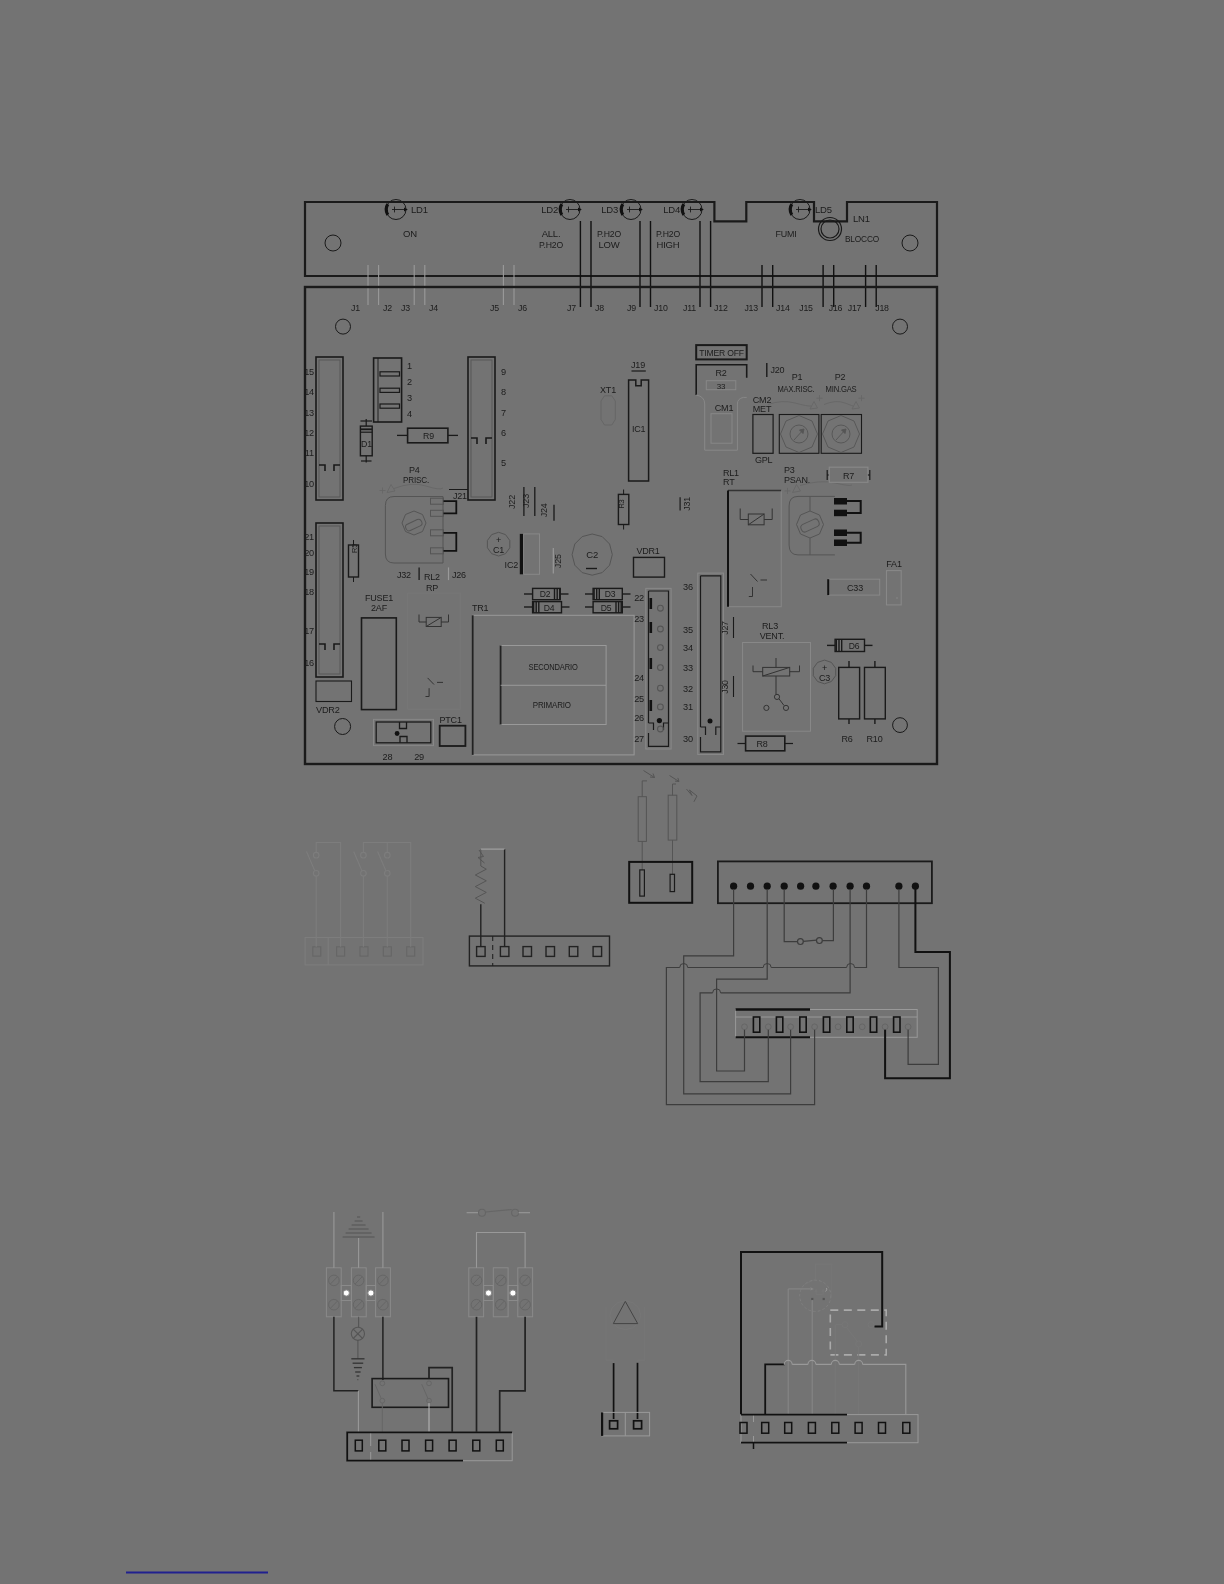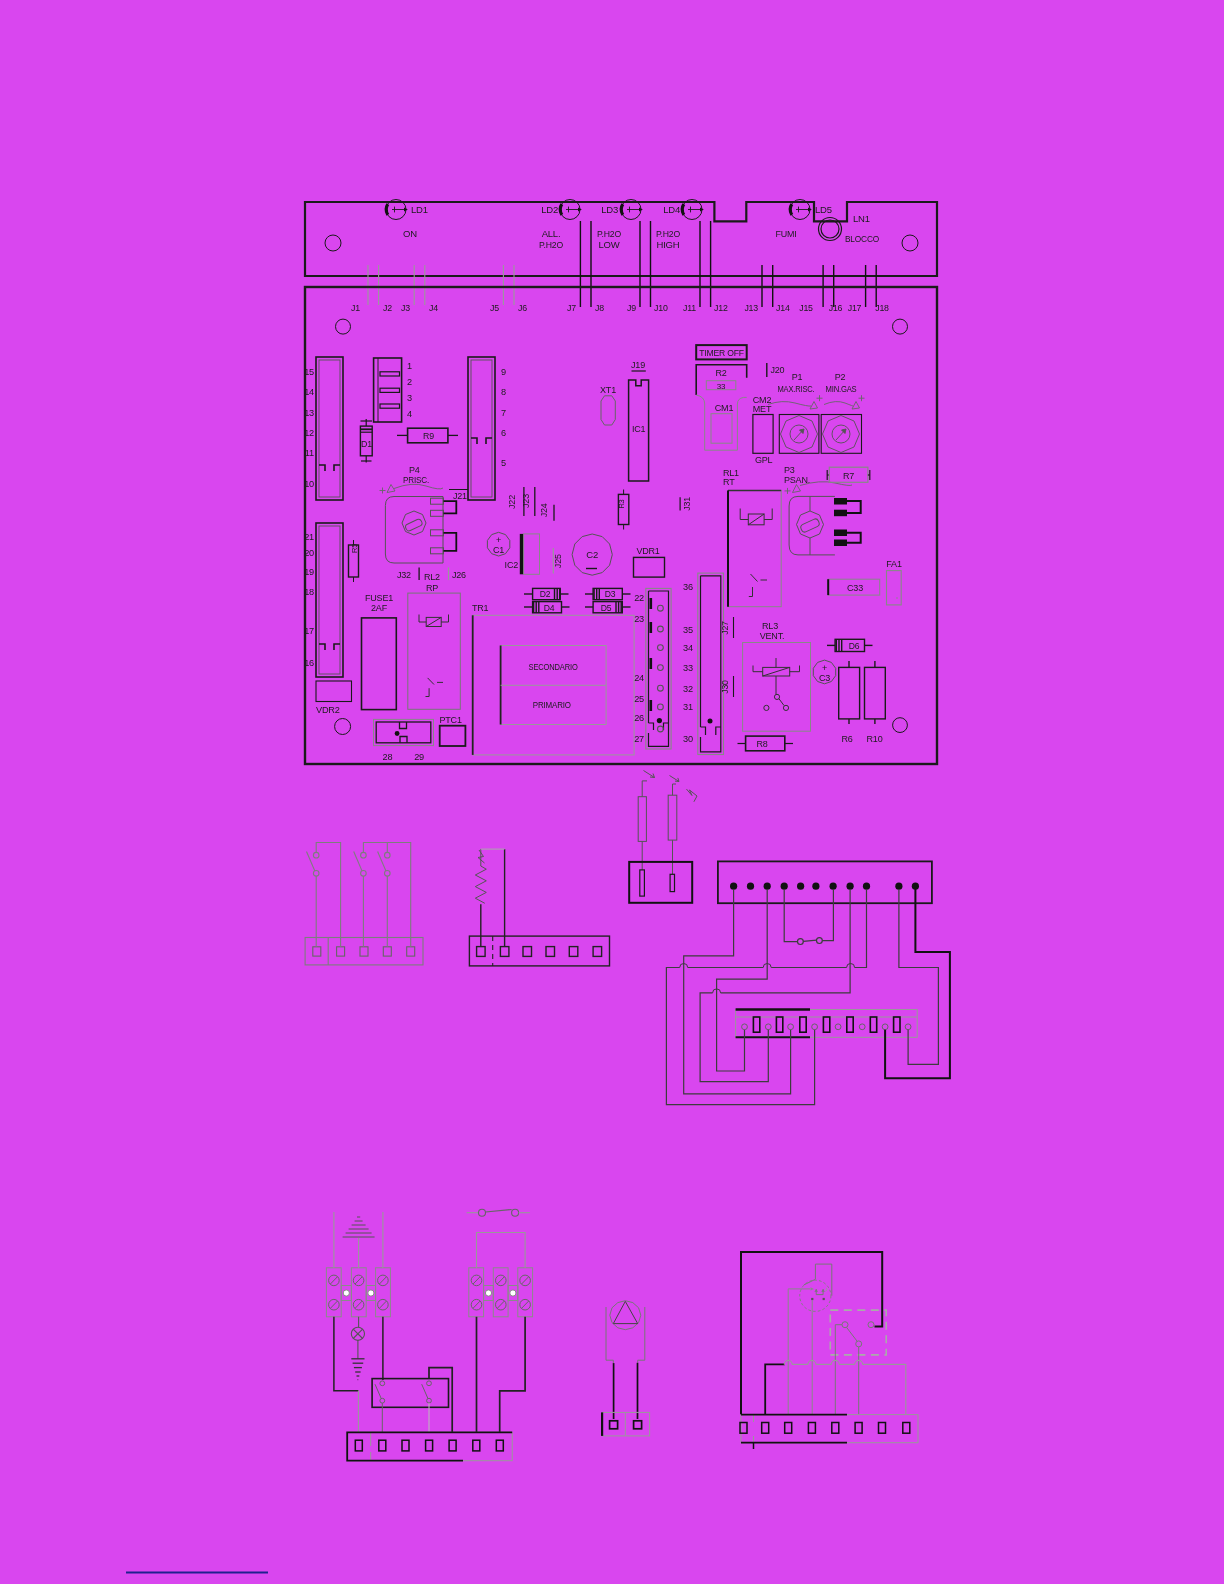--- a/index.html
+++ b/index.html
@@ -1,16 +1,16 @@
 <!DOCTYPE html>
 <html><head>
 <meta charset="utf-8">
 <style>
   html,body{margin:0;padding:0;background:#fff;}
-  #page{position:relative;width:1224px;height:1584px;background:#d946ef;overflow:hidden;}
+  #page{position:relative;width:1224px;height:1584px;background:#737373;overflow:hidden;}
   svg{position:absolute;top:0;left:0;}
   text{font-family:"Liberation Sans",sans-serif;fill:#1c1c1c;letter-spacing:-0.2px;}
 </style>
 </head>
 <body>
 <div id="page">
 <svg width="1224" height="1584" viewBox="0 0 1224 1584">
 <defs>
 <marker id="arr" markerWidth="8" markerHeight="8" refX="6" refY="3" orient="auto">
   <path d="M0,0 L7,3 L0,6 z" fill="#333"></path>

